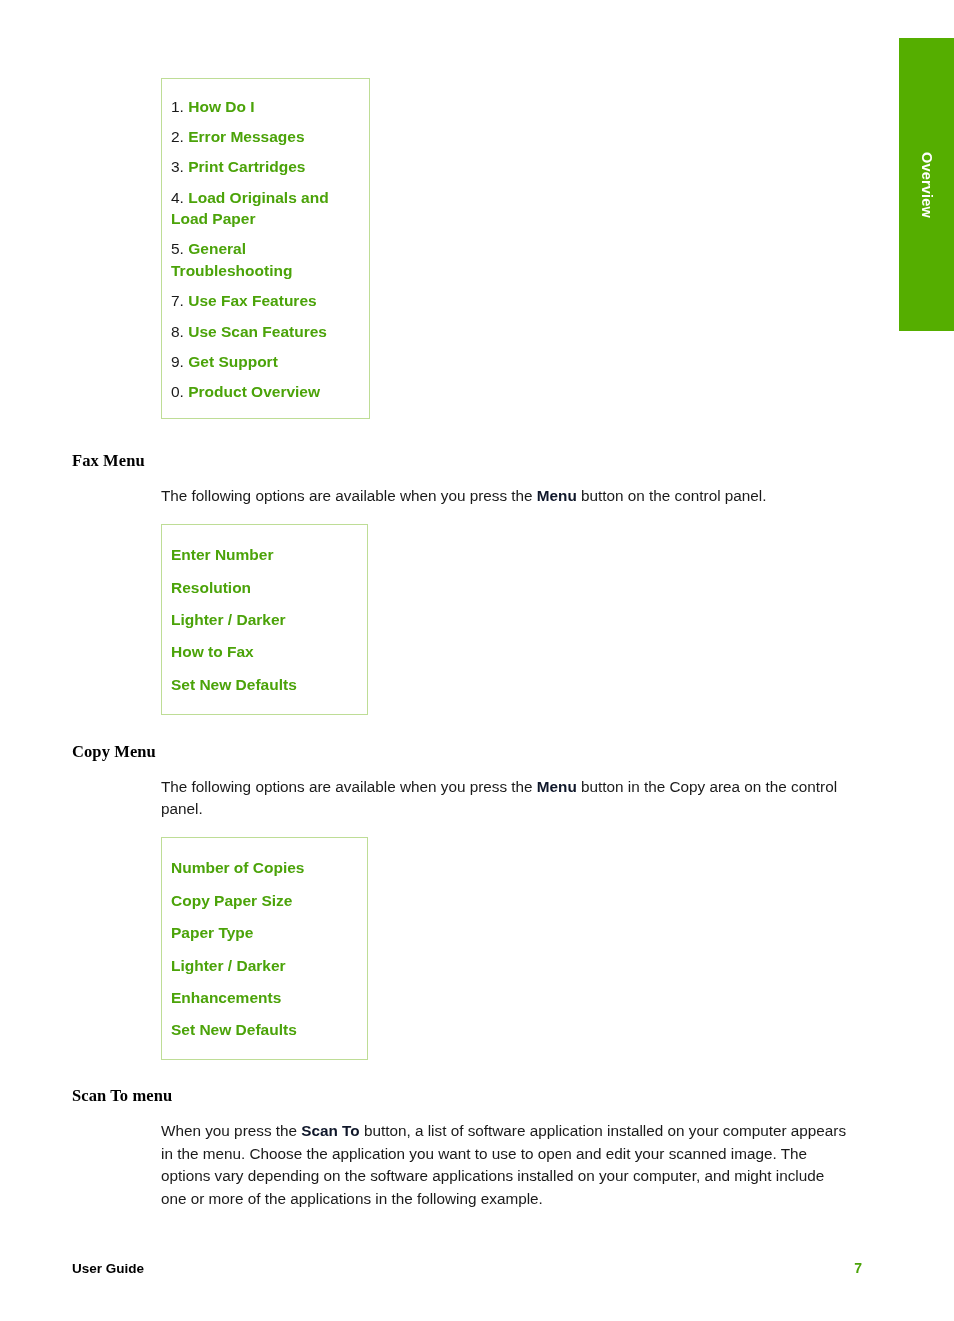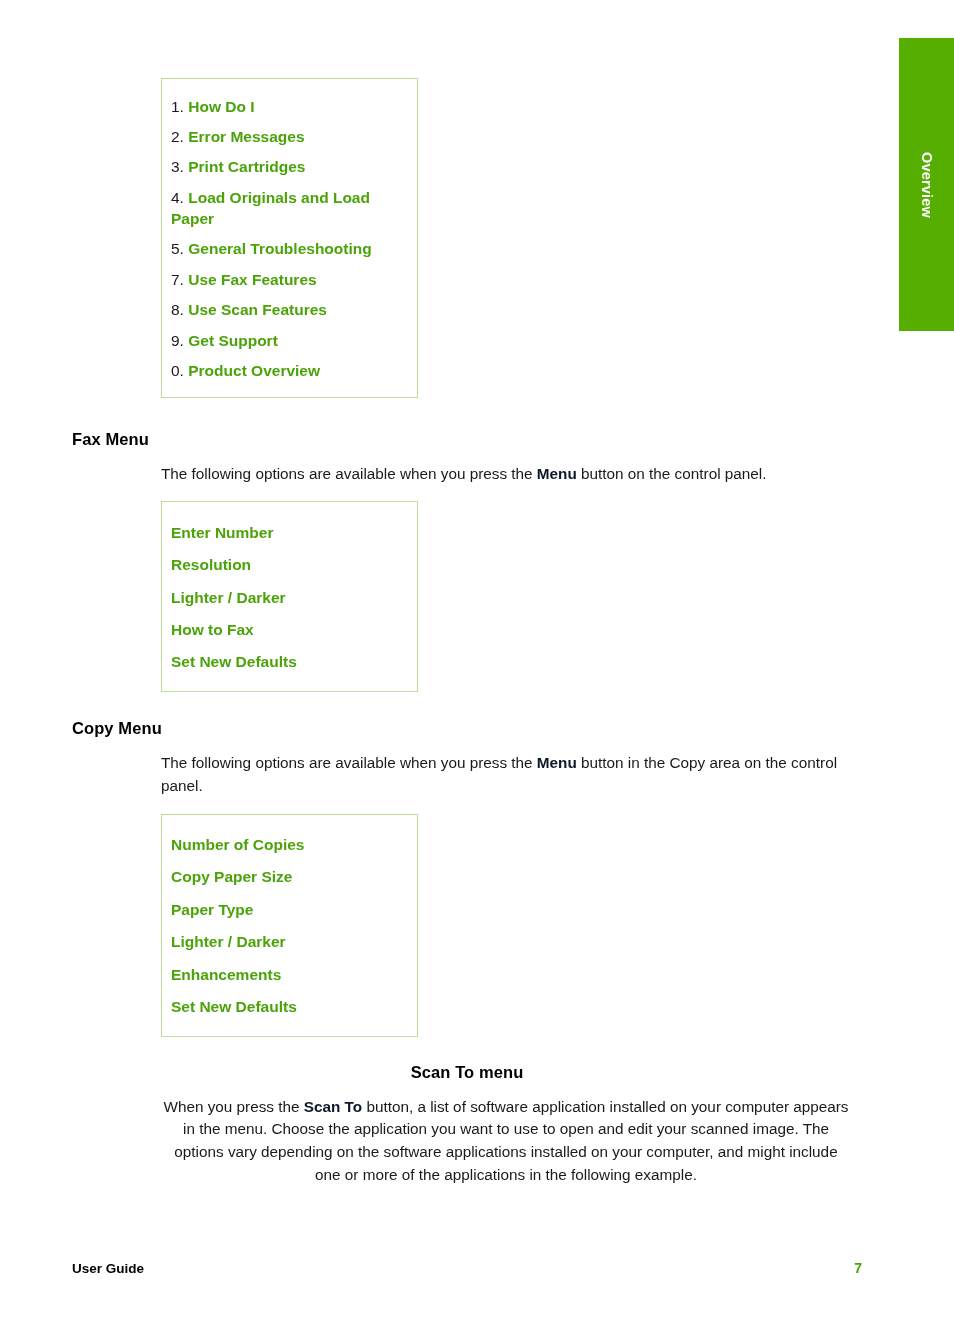--- a/index.html
+++ b/index.html
@@ -53,27 +53,27 @@
     left: 72px;
     top: 78px;
     width: 790px;
   }
 
   
   .menu-box {
     box-sizing: border-box;
     border: 1px solid #bedd96;
     background: #ffffff;
-    width: 257px;
+    width: 207px;
     padding: 14px 16px 13px 0;
     margin-left: 89px;
   }
   .menu-box.numbered {
     margin-left: 89px;
-    width: 257px;
+    width: 209px;
     padding: 12px 0 11px 0;
   }
 
   .menu-line {
     font-size: 15.5px;
     line-height: 1.38;
     font-weight: bold;
     color: #4ba309;
     padding: 4.5px 14px 4.5px 9px;
     font-family: "Liberation Sans", sans-serif;
@@ -89,21 +89,21 @@
   
   .section {
     margin-top: 26px;
   }
   h2.section-title {
     font-size: 16.5px;
     font-weight: bold;
     color: #000000;
     margin: 0 0 14px 0;
     padding: 0;
-    font-family: Liberation Sans, sans-serif;
+    font-family: Liberation Serif, serif;
     letter-spacing: 0.1px;
   }
   p.body-text {
     margin: 0 0 16px 0;
     padding: 0;
     margin-left: 89px;
     width: 700px;
     font-size: 15.3px;
     line-height: 1.48;
     color: #1a1a1a;
@@ -206,21 +206,21 @@
       <div class="menu-box">
         <div class="menu-line plain">Number of Copies</div>
         <div class="menu-line plain">Copy Paper Size</div>
         <div class="menu-line plain">Paper Type</div>
         <div class="menu-line plain">Lighter / Darker</div>
         <div class="menu-line plain">Enhancements</div>
         <div class="menu-line plain">Set New Defaults</div>
       </div>
     </div>
 
-    <div class="section" style="margin-top:26px;text-align:center;">
+    <div class="section" style="margin-top:26px;">
       <h2 class="section-title">Scan To menu</h2>
       <p class="body-text narrow"><span>When you press the </span><span class="hl">Scan To</span><span> button, a list of software application installed on your computer appears in the menu. Choose the application you want to use to open and edit your scanned image. The options vary depending on the software applications installed on your computer, and might include one or more of the applications in the following example.</span></p>
     </div>
 
   </div>
 
   <div class="footer">
     <span class="footer-left">User Guide</span>
     <span class="footer-right">7</span>
   </div>

